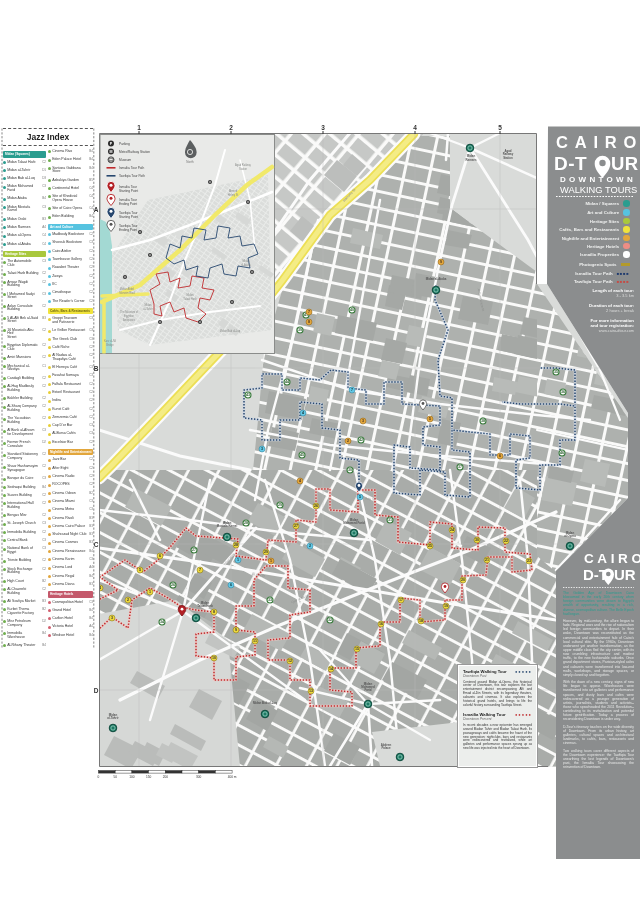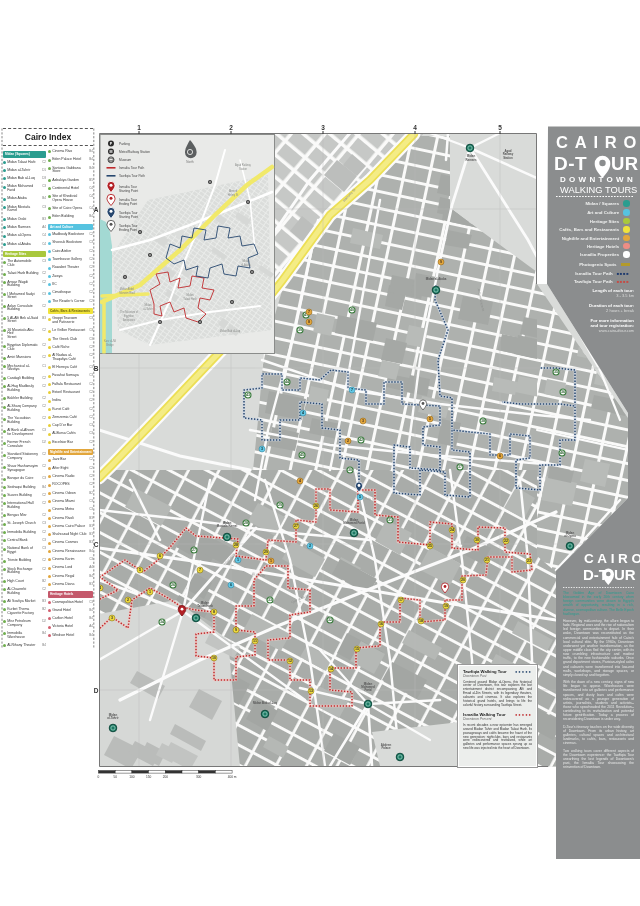--- a/index.html
+++ b/index.html
@@ -627,21 +627,21 @@
 <text x="115.2" y="777.7" font-size="3.2" fill="#333" text-anchor="middle">50</text>
 <text x="131.9" y="777.7" font-size="3.2" fill="#333" text-anchor="middle">100</text>
 <text x="148.6" y="777.7" font-size="3.2" fill="#333" text-anchor="middle">150</text>
 <text x="165.3" y="777.7" font-size="3.2" fill="#333" text-anchor="middle">200</text>
 <text x="198.7" y="777.7" font-size="3.2" fill="#333" text-anchor="middle">300</text>
 <text x="232.1" y="777.7" font-size="3.2" fill="#333" text-anchor="middle">400 m</text>
 </g>
 </svg>
 
 <div id="sidebar">
-      <div class="sititle">Cairo Index</div>
+      <div class="sititle">Jazz Index</div>
       <div class="cols">
         <div class="col">
           <div class="cathdr" style="background:#2a9d8f;color:#fff">Midan (Squares)</div>
 <div class="it">
             <span class="dot" style="background:#2a9d8f"></span>
             <span class="nm">Midan Talaat Harb</span>
             <span class="rf">C2</span>
           </div>
 <div class="it">
             <span class="dot" style="background:#2a9d8f"></span>

